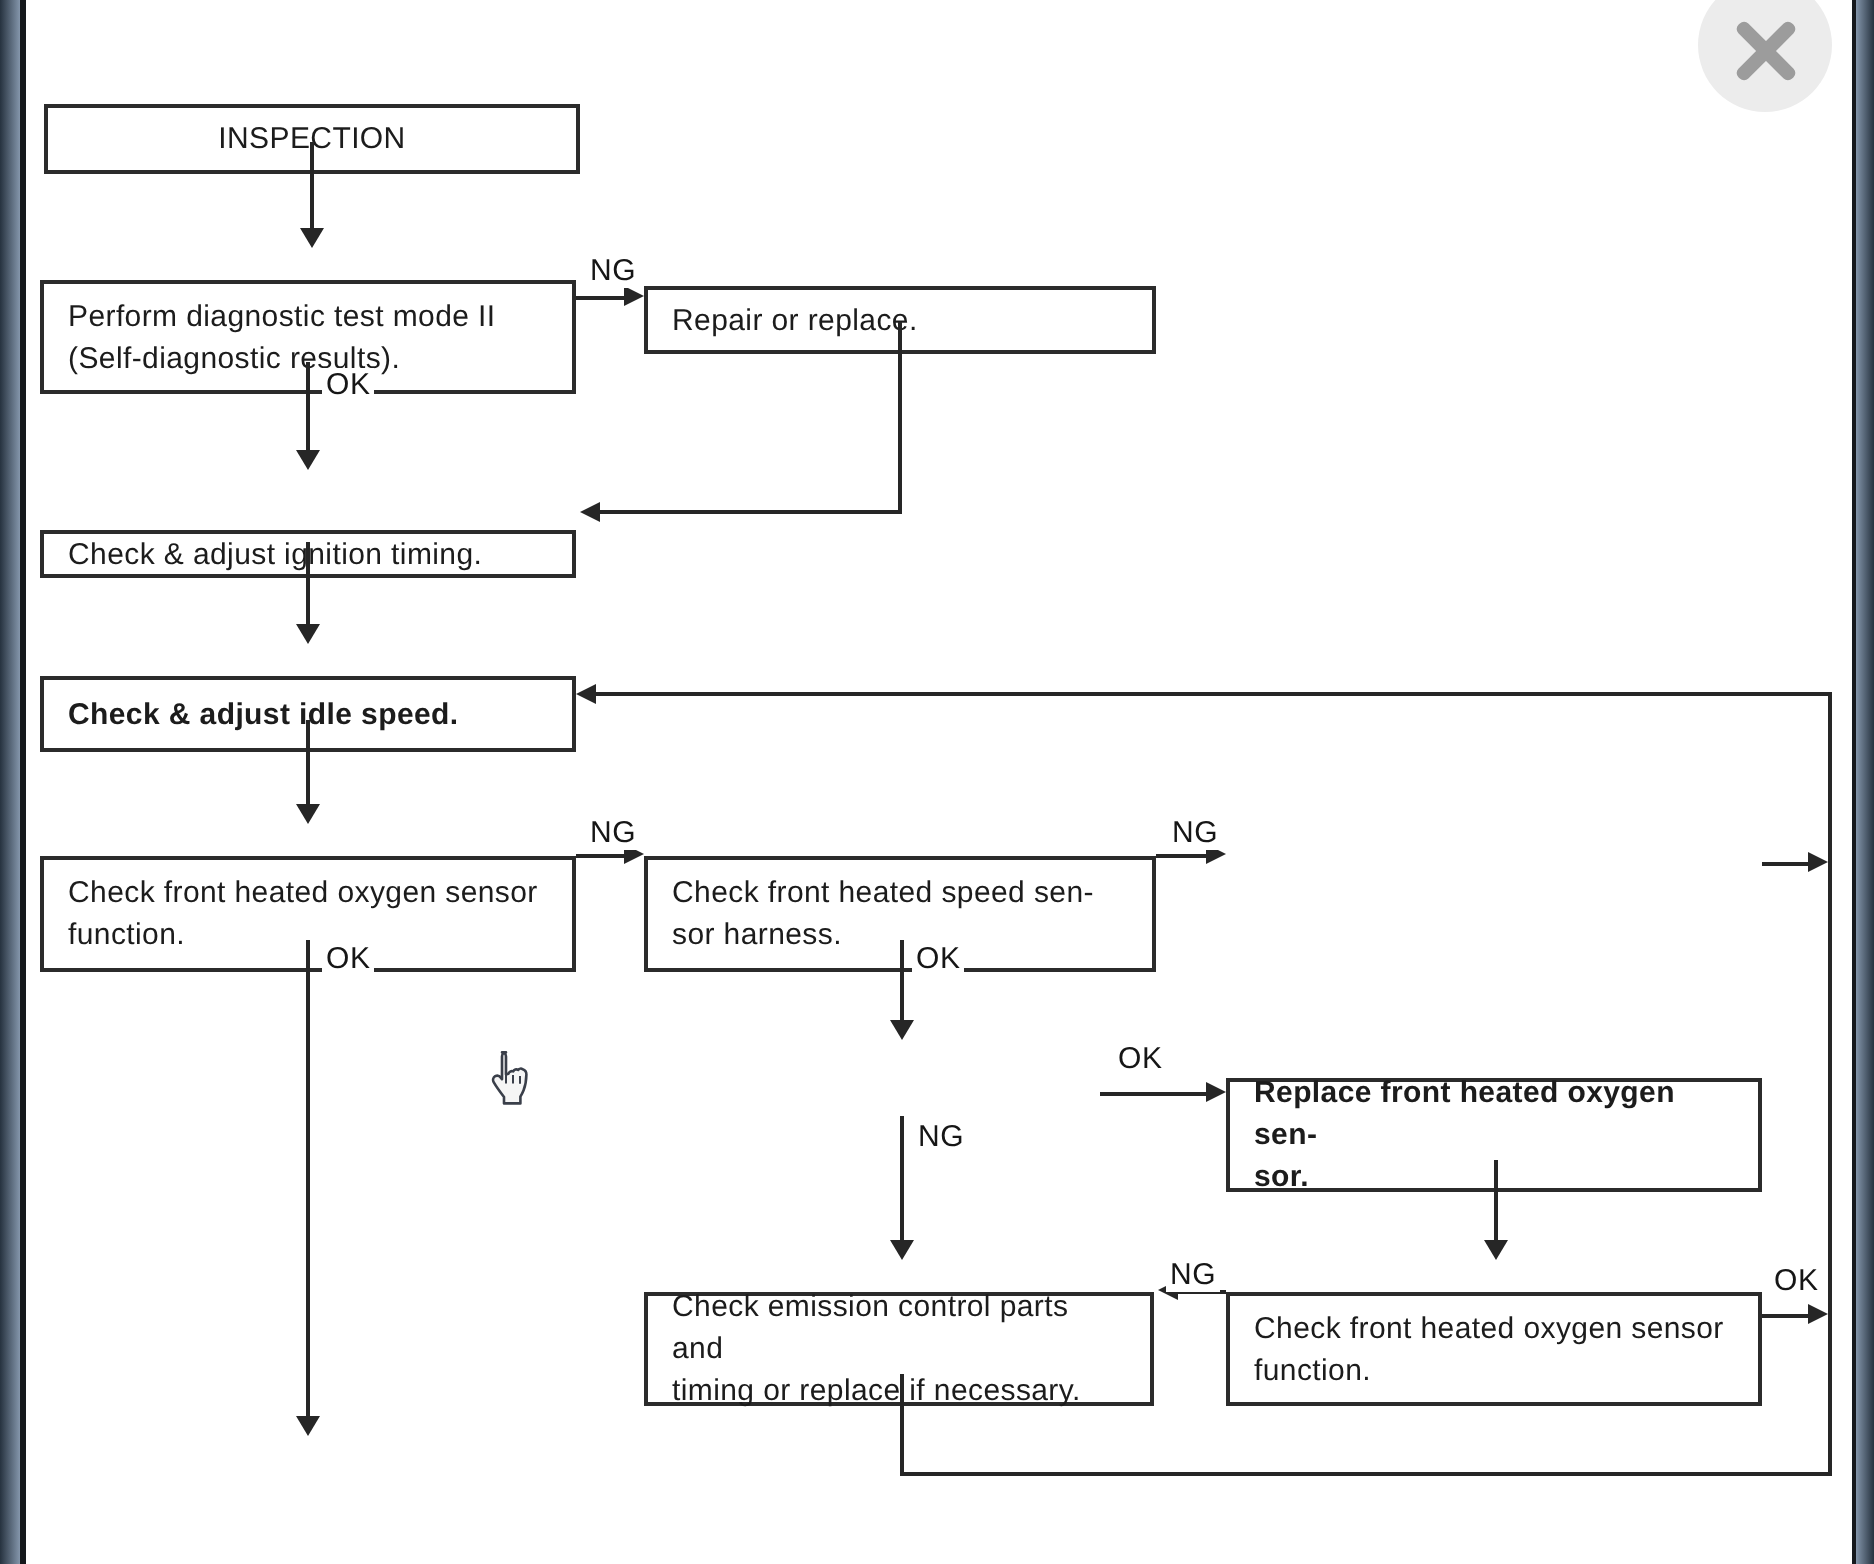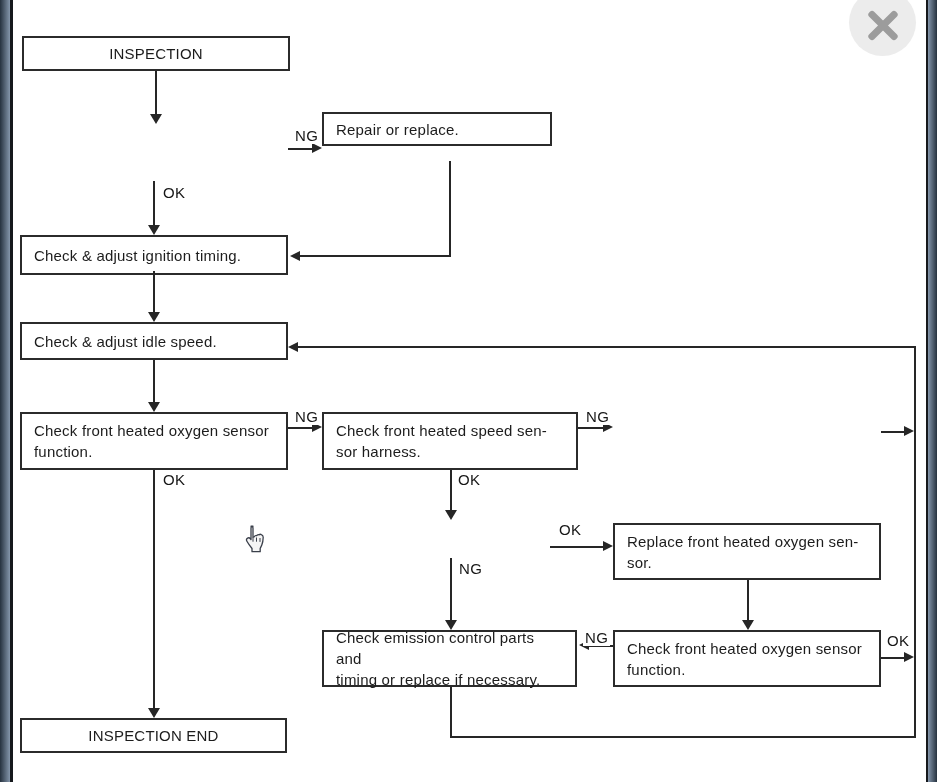--- a/index.html
+++ b/index.html
@@ -8,21 +8,21 @@
   
   .edge-left-strip{position:absolute;left:0;top:0;width:10px;height:782px;
     background:linear-gradient(to right,#26323f,#8496ab);}
   .edge-left-line{position:absolute;left:10px;top:0;width:3px;height:782px;background:#15181c;}
   .edge-right-line{position:absolute;left:926px;top:0;width:2px;height:782px;background:#15181c;}
   .edge-right-strip{position:absolute;left:928px;top:0;width:9px;height:782px;
     background:linear-gradient(to right,#8496ab,#26323f);}
   
   .node{position:absolute;box-sizing:border-box;border:2px solid #2b2b2b;background:#fff;
         font-size:15px;line-height:21px;display:flex;flex-direction:column;justify-content:center;
-        padding:4px 12px;white-space:pre-line;letter-spacing:.2px;}
+        padding:4px 12px;white-space:pre-line;letter-spacing:.2px;margin-top:16px;}
   .node.center{align-items:center;text-align:center;padding:4px 6px;}
   
   .vl,.hl{position:absolute;background:#262626;}
   .vl{width:2px;}
   .hl{height:2px;}
   .ah{position:absolute;width:0;height:0;}
   .ah-down{border-left:6px solid transparent;border-right:6px solid transparent;border-top:10px solid #262626;}
   .ah-left{border-top:5px solid transparent;border-bottom:5px solid transparent;border-right:10px solid #262626;}
   .ah-right{border-top:5px solid transparent;border-bottom:5px solid transparent;border-left:10px solid #262626;}
   .lbl{position:absolute;font-size:15px;letter-spacing:.3px;color:#161616;background:#fff;padding:0 2px;}
@@ -36,45 +36,46 @@
   
   .cursor{position:absolute;left:241px;top:523px;}
 </style>
 </head>
 <body>
 
 <div class="stage">
 
   <div class="node center" style="left:22px;top:36px;width:268px;height:35px;">INSPECTION</div>
 
+  <div class="node" style="left:20px;top:124px;width:268px;height:57px;">Perform diagnostic test mode II
+(Self-diagnostic results).</div>
 
-  <div class="node" style="left:322px;top:112px;width:230px;height:34px;">Repair or replace.</div>
+  <div class="node" style="left:322px;top:127px;width:256px;height:34px;">Repair or replace.</div>
 
-  <div class="node" style="left:20px;top:235px;width:268px;height:40px;">Check &amp; adjust ignition timing.</div>
+  <div class="node" style="left:20px;top:249px;width:268px;height:24px;">Check &amp; adjust ignition timing.</div>
 
-  <div class="node" style="left:20px;top:322px;width:268px;height:38px;">Check &amp; adjust idle speed.</div>
+  <div class="node" style="left:20px;top:322px;width:268px;height:38px;font-weight:bold;">Check &amp; adjust idle speed.</div>
 
   <div class="node" style="left:20px;top:412px;width:268px;height:58px;">Check front heated oxygen sensor
 function.</div>
 
   <div class="node" style="left:322px;top:412px;width:256px;height:58px;">Check front heated speed sen-
 sor harness.</div>
 
 
 
-  <div class="node" style="left:613px;top:523px;width:268px;height:57px;">Replace front heated oxygen sen-
+  <div class="node" style="left:613px;top:523px;width:268px;height:57px;font-weight:bold;">Replace front heated oxygen sen-
 sor.</div>
 
   <div class="node" style="left:322px;top:630px;width:255px;height:57px;">Check emission control parts and
 timing or replace if necessary.</div>
 
   <div class="node" style="left:613px;top:630px;width:268px;height:57px;">Check front heated oxygen sensor
 function.</div>
 
-  <div class="node center" style="left:20px;top:718px;width:267px;height:35px;">INSPECTION END</div>
 
   <div class="vl" style="left:155px;top:71px;height:45px;"></div>
   <div class="ah ah-down" style="left:150px;top:114px;"></div>
 
   <div class="hl" style="left:288px;top:148px;width:26px;"></div>
   <div class="ah ah-right" style="left:312px;top:143px;"></div>
   <span class="lbl" style="left:293px;top:127px;">NG</span>
 
   <div class="vl" style="left:449px;top:161px;height:96px;"></div>
   <div class="hl" style="left:300px;top:255px;width:151px;"></div>

